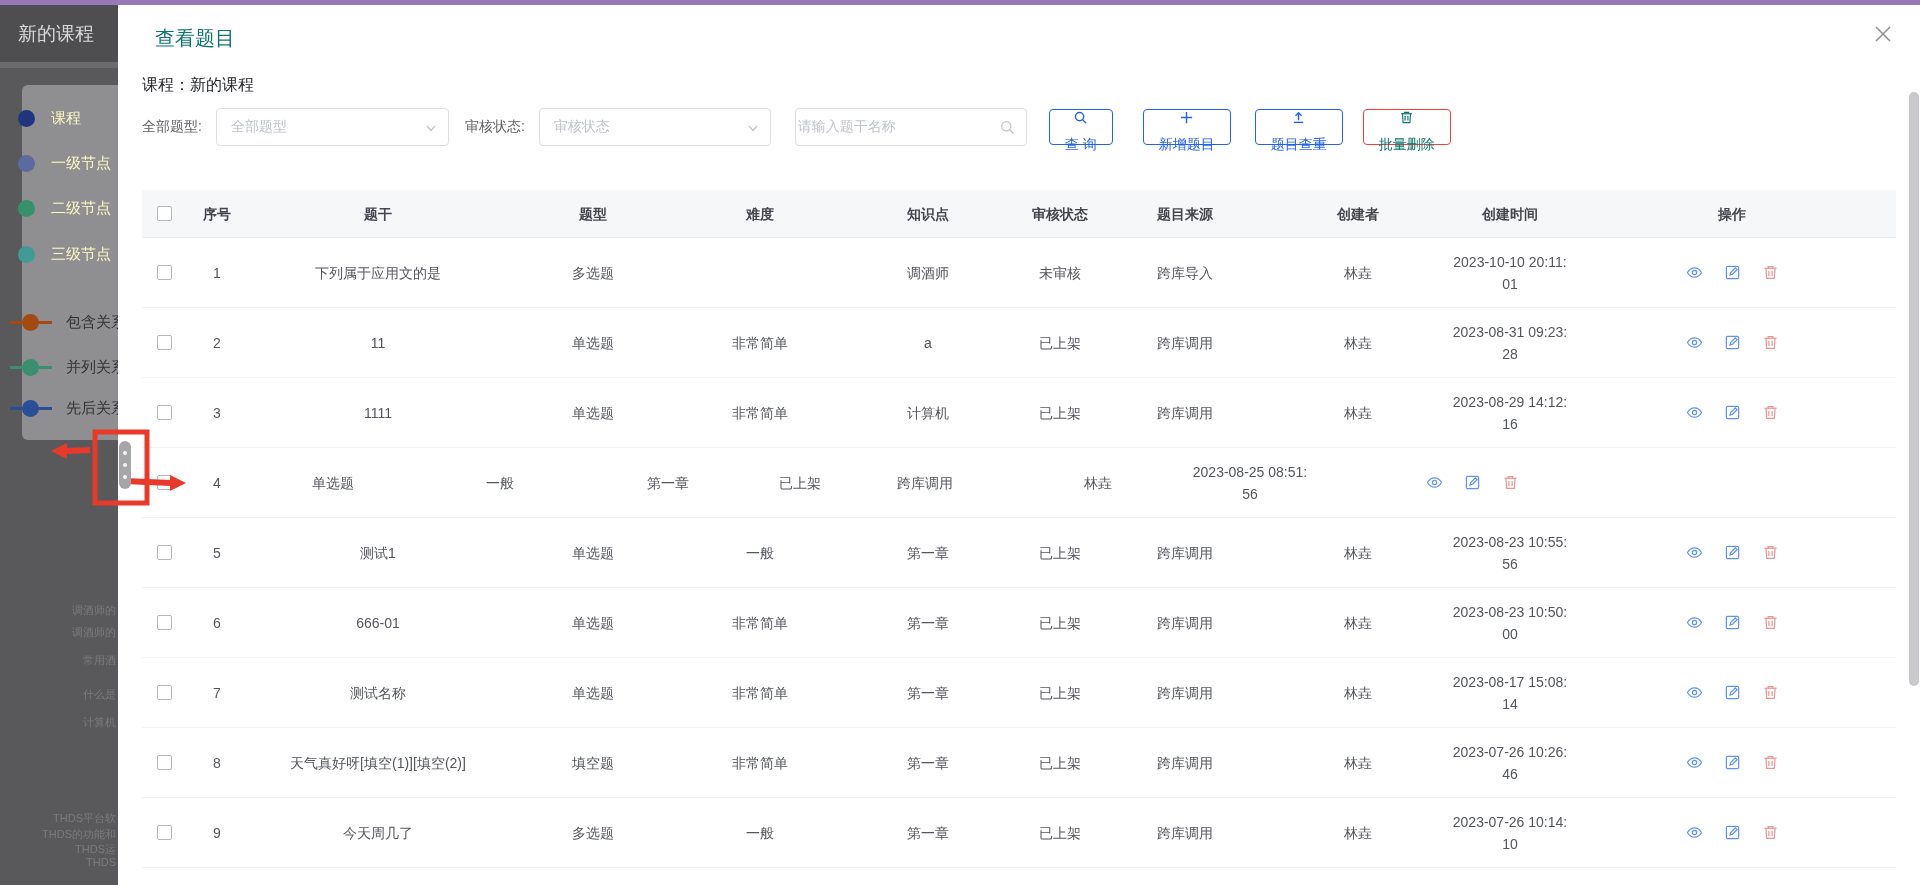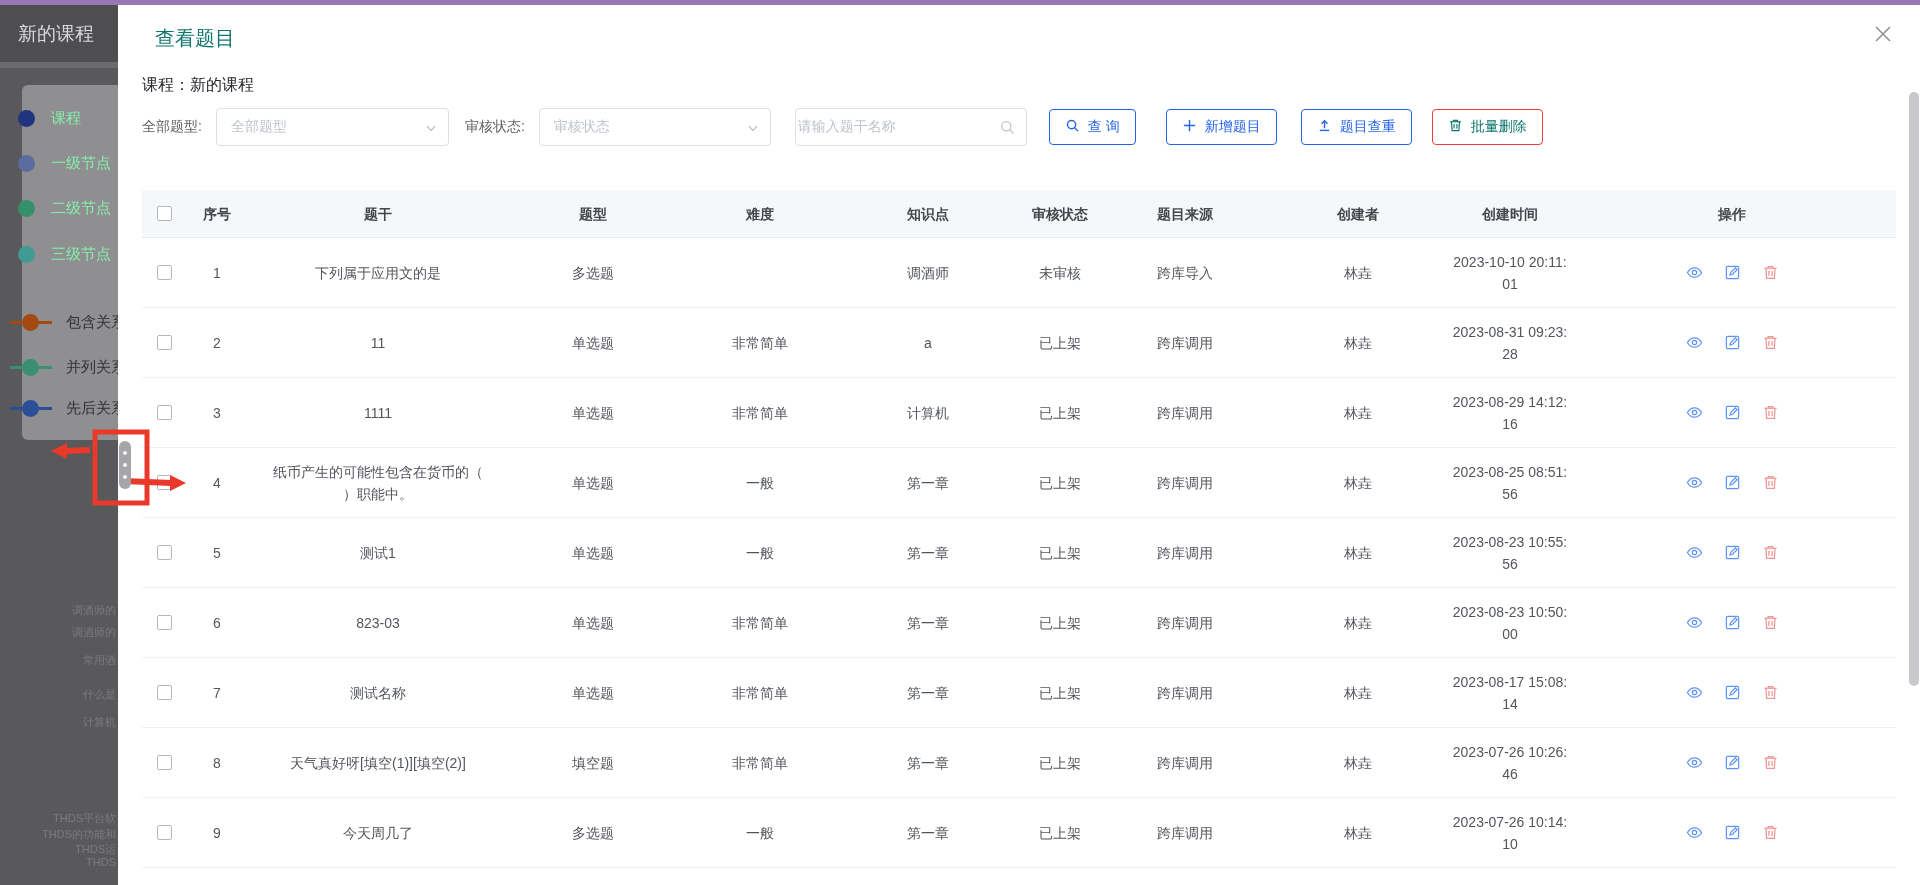--- a/index.html
+++ b/index.html
@@ -8,21 +8,21 @@
 
   
   .top-accent { position:absolute; top:0; left:0; width:1920px; height:5px; background:#9878b6; z-index:60; }
 
   
   .backdrop { position:absolute; left:0; top:5px; width:118px; height:880px; background:#59595b; overflow:hidden; z-index:1; }
   .bg-header { position:absolute; left:0; top:0; width:118px; height:57px; background:#4e4e50; display:flex; align-items:center; padding-left:18px; }
   .bg-header .bg-title { color:#d8d8da; font-size:19px; white-space:nowrap; }
   .bg-substrip { position:absolute; left:0; top:57px; width:118px; height:6px; background:#6b6b6e; }
   .legend-panel { position:absolute; left:22px; top:80px; width:140px; height:355px; background:#8f8f91; border-radius:6px; }
-  .legend-item { position:absolute; left:18px; display:flex; align-items:center; white-space:nowrap; color:#86efac; font-size:15px; }
+  .legend-item { position:absolute; left:18px; display:flex; align-items:center; white-space:nowrap; color:#fef9c3; font-size:15px; }
   .legend-dot { width:17px; height:17px; border-radius:50%; margin-right:16px; flex:0 0 auto; }
   .legend-rel { position:absolute; left:10px; display:flex; align-items:center; white-space:nowrap; color:#323234; font-size:15px; }
   .rel-glyph { position:relative; width:42px; height:17px; margin-right:14px; flex:0 0 auto; }
   .rel-glyph .rel-line { position:absolute; left:0; right:0; top:7px; height:3px; }
   .rel-glyph .rel-dot { position:absolute; left:12px; top:0; width:17px; height:17px; border-radius:50%; }
   .faint-text { position:absolute; right:2px; color:#7b7b7e; font-size:11px; white-space:nowrap; }
 
   
   .modal { position:absolute; left:118px; top:5px; width:1802px; height:880px; background:#fff; z-index:10; }
   .modal-title { position:absolute; left:37px; top:20px; font-size:20px; color:#0f766e; }
@@ -31,21 +31,21 @@
 
   
   .filter-row { position:absolute; left:24px; top:103px; height:38px; display:flex; align-items:center; }
   .f-label { font-size:14px; color:#606266; margin-right:14px; white-space:nowrap; }
   .sel { position:relative; height:38px; border:1px solid #dcdfe6; border-radius:4px; background:#fff; display:flex; align-items:center; padding:0 30px 0 14px; cursor:pointer; }
   .sel .ph { font-size:14px; color:#bfc3cb; }
   .sel .chev { position:absolute; right:10px; top:12px; color:#c0c4cc; }
   .search-box { position:relative; width:232px; height:38px; border:1px solid #dcdfe6; border-radius:4px; margin-left:24px; display:flex; align-items:center; padding:0 32px 0 2px; }
   .search-box .ph { font-size:14px; color:#bfc3cb; white-space:nowrap; overflow:hidden; }
   .search-box .mag { position:absolute; right:10px; top:10px; color:#c0c4cc; }
-  .btn { height:36px; display:flex; align-items:center; gap:8px; padding:0 15px; border-radius:4px; background:#fff; font-size:14px; cursor:pointer; white-space:nowrap; }
+  .btn { height:36px; display:flex; align-items:center; gap:8px; padding:0 15px; border-radius:4px; background:#fff; font-size:14px; cursor:pointer; white-space:nowrap;flex-direction:column; }
   .btn.blue { border:1px solid #2563eb; color:#2563eb; }
   .btn.red { border:1px solid #f03e3e; color:#0f766e; }
 
   
   .tbl { position:absolute; left:24px; top:185px; width:1754px; }
   .tr { display:flex; align-items:center; }
   .tr.head { height:48px; background:#f6f7f9; border-bottom:1px solid #e9ecef; font-weight:bold; color:#43474d; }
   .tr.body-row { height:70px; border-bottom:1px solid #f0f1f3; }
   .td { flex:0 0 auto; text-align:center; font-size:14px; line-height:22px; display:flex; align-items:center; justify-content:center; }
   .td.stem { padding:0 20px; word-break:break-all; line-break:anywhere; }
@@ -309,21 +309,20 @@
                 <path d="M4.2 4.5 L4.9 15.2 H13.1 L13.8 4.5"></path>
                 <path d="M7.3 7.3 V12.6 M10.7 7.3 V12.6"></path>
               </svg></span>
           </div>
         </div>
         <div class="tr body-row">
           <div class="td" style="width: 44px;">
             <span class="cbx"></span>
           </div>
           <div class="td" style="width: 62px;">4</div>
-          <div class="td stem" style="width: 260px;">纸币产生的可能性包含在货币的（）职能中。</div>
           <div class="td" style="width: 170px;">单选题</div>
           <div class="td" style="width: 164px;">一般</div>
           <div class="td" style="width: 172px;">第一章</div>
           <div class="td" style="width: 92px;">已上架</div>
           <div class="td" style="width: 158px;">跨库调用</div>
           <div class="td" style="width: 188px;">林垚</div>
           <div class="td date" style="width: 116px;">2023-08-25 08:51:56</div>
           <div class="td ops" style="width: 328px;">
             <span class="op-ic view"><svg viewBox="0 0 18 18" width="17" height="17">
                 <path d="M1.5 9c2-3.4 4.5-5 7.5-5s5.5 1.6 7.5 5c-2 3.4-4.5 5-7.5 5S3.5 12.4 1.5 9z" fill="none" stroke="currentColor" stroke-width="1.3"></path>
@@ -369,21 +368,21 @@
                 <path d="M4.2 4.5 L4.9 15.2 H13.1 L13.8 4.5"></path>
                 <path d="M7.3 7.3 V12.6 M10.7 7.3 V12.6"></path>
               </svg></span>
           </div>
         </div>
         <div class="tr body-row">
           <div class="td" style="width: 44px;">
             <span class="cbx"></span>
           </div>
           <div class="td" style="width: 62px;">6</div>
-          <div class="td stem" style="width: 260px;">823-03</div>
+          <div class="td stem" style="width: 260px;">666-01</div>
           <div class="td" style="width: 170px;">单选题</div>
           <div class="td" style="width: 164px;">非常简单</div>
           <div class="td" style="width: 172px;">第一章</div>
           <div class="td" style="width: 92px;">已上架</div>
           <div class="td" style="width: 158px;">跨库调用</div>
           <div class="td" style="width: 188px;">林垚</div>
           <div class="td date" style="width: 116px;">2023-08-23 10:50:00</div>
           <div class="td ops" style="width: 328px;">
             <span class="op-ic view"><svg viewBox="0 0 18 18" width="17" height="17">
                 <path d="M1.5 9c2-3.4 4.5-5 7.5-5s5.5 1.6 7.5 5c-2 3.4-4.5 5-7.5 5S3.5 12.4 1.5 9z" fill="none" stroke="currentColor" stroke-width="1.3"></path>

